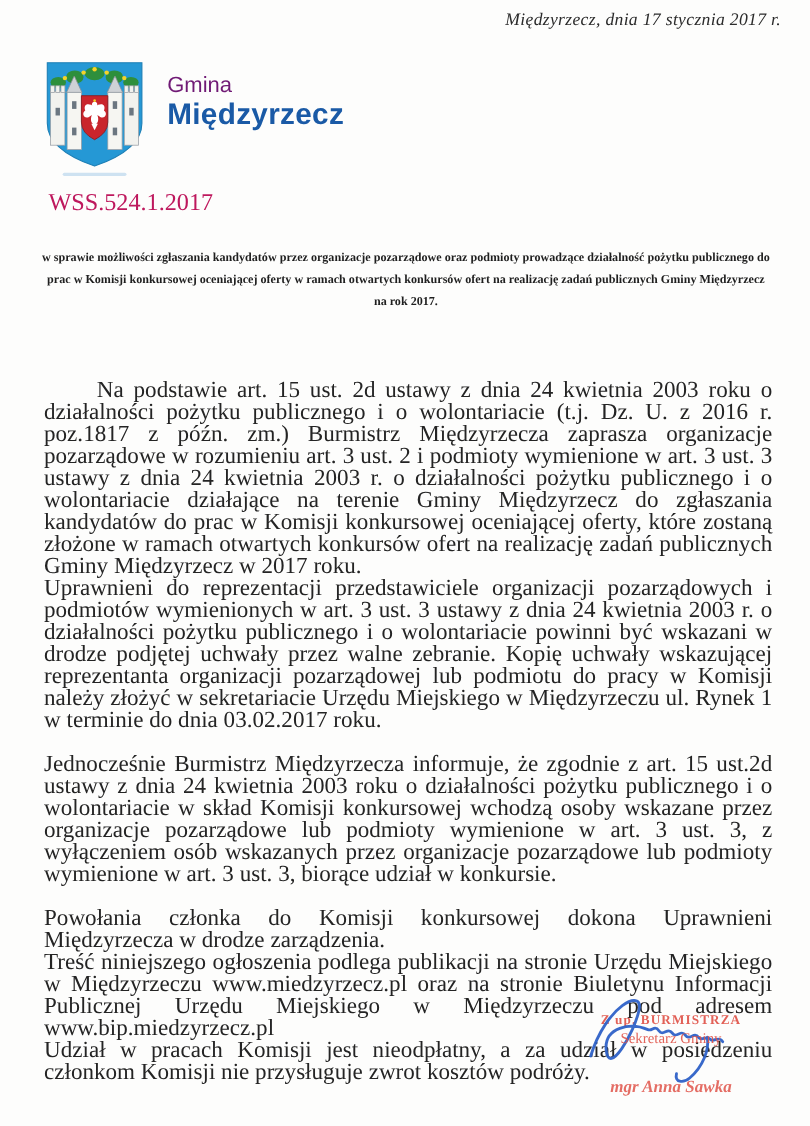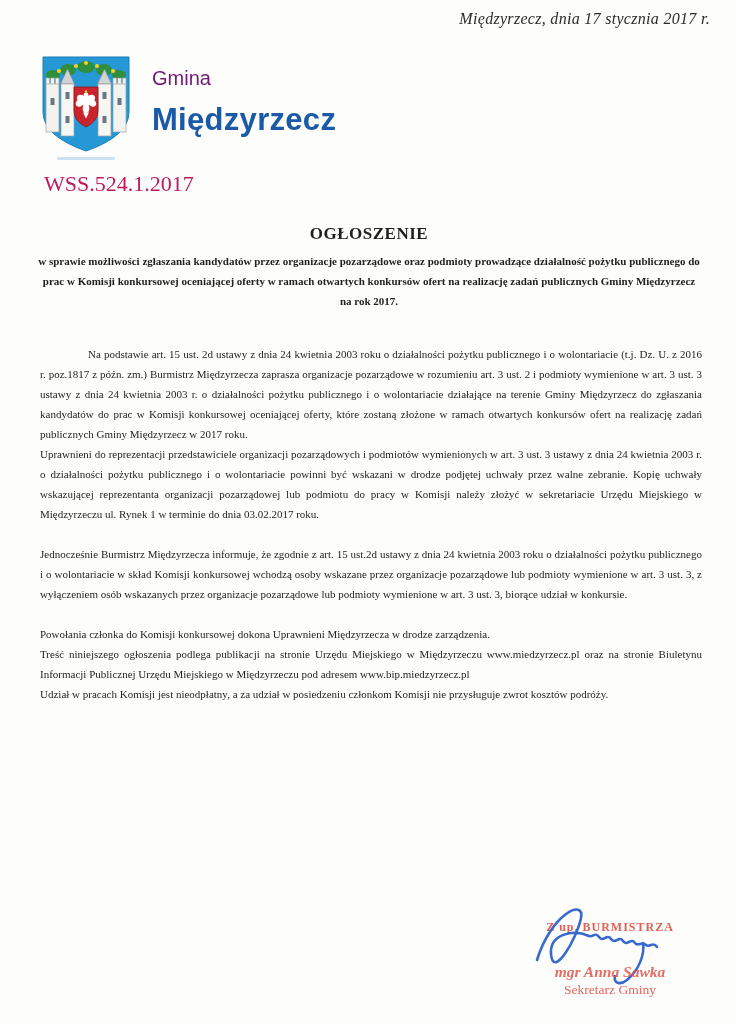--- a/index.html
+++ b/index.html
@@ -24,36 +24,36 @@
   .coa-caption-line {
     margin: 3px auto 0 auto; width: 58px; height: 3px;
     background: #b9d6ec; opacity: 0.7; border-radius: 2px;
   }
   .logo-text {
     margin-left: 20px; padding-top: 14px;
     font-family: "Liberation Sans", sans-serif;
   }
   .logo-gmina { color: #701a75; font-size: 20px; line-height: 1.05; }
   .logo-name {
-    color: #1a5aa6; font-size: 31px; font-weight: bold;
-    line-height: 1.1; letter-spacing: 0.3px; margin-top: 14px;
+    color: #1a5aa6; font-size: 27px; font-weight: bold;
+    line-height: 1.1; letter-spacing: 0.3px; margin-top: 1px;
   }
   .ref {
     position: absolute; top: 171px; left: 44px;
     font-size: 22px; color: #be185d;
   }
   .title-block {
     position: absolute; top: 224px; left: 38px; width: 662px;
     text-align: center; font-weight: bold; color: #1f1f1f;
   }
   .title-heading { font-size: 17px; letter-spacing: 0.5px; margin-bottom: 7px; }
   .title-subtitle { font-size: 11px; line-height: 20px; }
   .body-text {
     position: absolute; top: 344px; left: 40px; width: 662px;
-    font-size: 11px; line-height: 20px; text-align: justify;
+    font-size: 21px; line-height: 20px; text-align: justify;
     color: #242424;
   }
   .body-text p { margin: 0; }
   .body-text p.indent { text-indent: 48px; }
   .body-text p.gap { margin-top: 20px; }
   .signature-block {
     position: absolute; top: 920px; left: 505px; width: 210px;
     text-align: center;
   }
   .stamp { color: #e0544a; }
@@ -135,36 +135,35 @@
   </div>
   <div class="logo-text">
     <div class="logo-gmina">Gmina</div>
     <div class="logo-name">Międzyrzecz</div>
   </div>
 </div>
 
 <div class="ref">WSS.524.1.2017</div>
 
 <div class="title-block">
-  <div class="title-heading">OGŁOSZENIE</div>
   <div class="title-subtitle">w sprawie możliwości zgłaszania kandydatów przez organizacje pozarządowe oraz podmioty prowadzące działalność pożytku publicznego do prac w Komisji konkursowej oceniającej oferty w ramach otwartych konkursów ofert na realizację zadań publicznych Gminy Międzyrzecz na rok 2017.</div>
 </div>
 
 <div class="body-text">
   <p class="indent">Na podstawie art. 15 ust. 2d ustawy z dnia 24 kwietnia 2003 roku o działalności pożytku publicznego i o wolontariacie (t.j. Dz. U. z 2016 r. poz.1817 z późn. zm.) Burmistrz Międzyrzecza zaprasza organizacje pozarządowe w rozumieniu art. 3 ust. 2 i podmioty wymienione w art. 3 ust. 3 ustawy z dnia 24 kwietnia 2003 r. o działalności pożytku publicznego i o wolontariacie działające na terenie Gminy Międzyrzecz do zgłaszania kandydatów do prac w Komisji konkursowej oceniającej oferty, które zostaną złożone w ramach otwartych konkursów ofert na realizację zadań publicznych Gminy Międzyrzecz w 2017 roku.</p>
   <p>Uprawnieni do reprezentacji przedstawiciele organizacji pozarządowych i podmiotów wymienionych w art. 3 ust. 3 ustawy z dnia 24 kwietnia 2003 r. o działalności pożytku publicznego i o wolontariacie powinni być wskazani w drodze podjętej uchwały przez walne zebranie. Kopię uchwały wskazującej reprezentanta organizacji pozarządowej lub podmiotu do pracy w Komisji należy złożyć w sekretariacie Urzędu Miejskiego w Międzyrzeczu ul. Rynek 1 w terminie do dnia 03.02.2017 roku.</p>
   <p class="gap">Jednocześnie Burmistrz Międzyrzecza informuje, że zgodnie z art. 15 ust.2d ustawy z dnia 24 kwietnia 2003 roku o działalności pożytku publicznego i o wolontariacie w skład Komisji konkursowej wchodzą osoby wskazane przez organizacje pozarządowe lub podmioty wymienione w art. 3 ust. 3, z wyłączeniem osób wskazanych przez organizacje pozarządowe lub podmioty wymienione w art. 3 ust. 3, biorące udział w konkursie.</p>
   <p class="gap">Powołania członka do Komisji konkursowej dokona Uprawnieni Międzyrzecza w drodze zarządzenia.</p>
   <p>Treść niniejszego ogłoszenia podlega publikacji na stronie Urzędu Miejskiego w Międzyrzeczu www.miedzyrzecz.pl oraz na stronie Biuletynu Informacji Publicznej Urzędu Miejskiego w Międzyrzeczu pod adresem www.bip.miedzyrzecz.pl</p>
   <p>Udział w pracach Komisji jest nieodpłatny, a za udział w posiedzeniu członkom Komisji nie przysługuje zwrot kosztów podróży.</p>
 </div>
 
 <div class="signature-block">
   <div class="stamp stamp-upper">Z up. BURMISTRZA</div>
   <svg class="sig-svg" width="175" height="95" viewBox="0 0 175 95">
     <g fill="none" stroke="#2f62c8" stroke-width="2.6" stroke-linecap="round" opacity="0.95">
       <path d="M14 64 C28 18 62 2 58 22 C54 42 30 84 28 58 C26.5 38 50 33 66 40 C70 42 72 35 76 41 C80 47 84 37 88 43 C92 49 96 39 100 45 C104 51 108 41 112 47 C115 51 119 45 123 49 C126 52 130 45 134 51"></path>
       <path d="M120 47 C122 58 116 74 104 84 C98 89 90 88 92 80"></path>
     </g>
   </svg>
+  <div class="stamp stamp-title">Sekretarz Gminy</div>
   <div class="stamp stamp-name">mgr Anna Sawka</div>
-  <div class="stamp stamp-title">Sekretarz Gminy</div>
 </div>
 
 </body></html>

